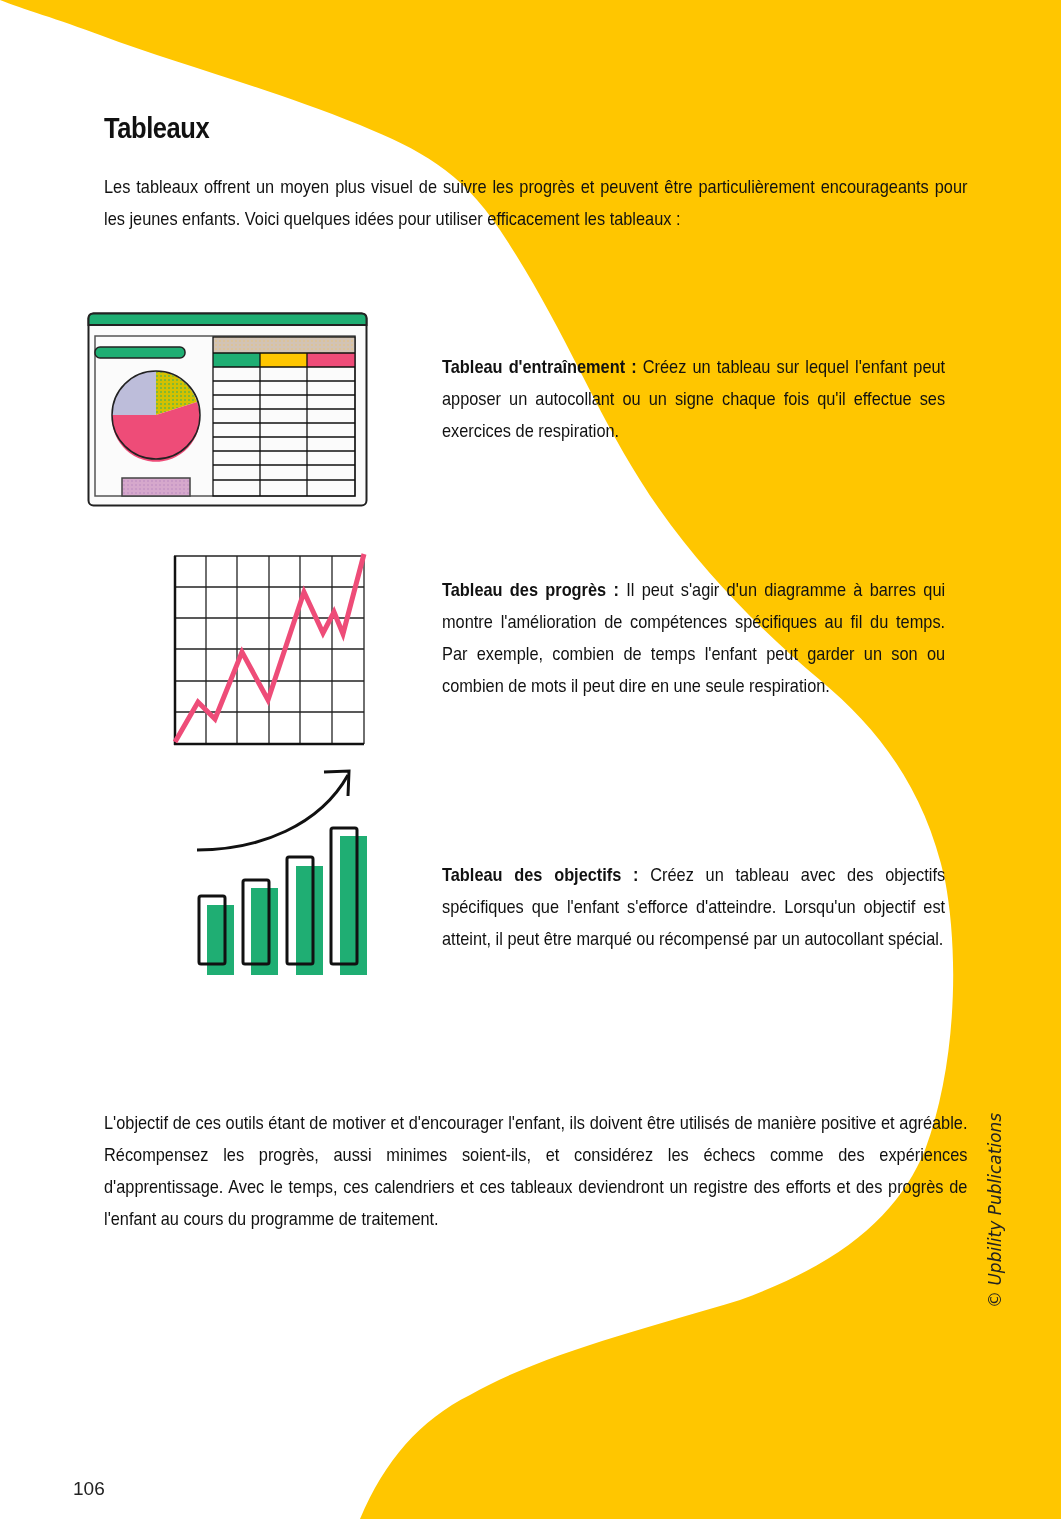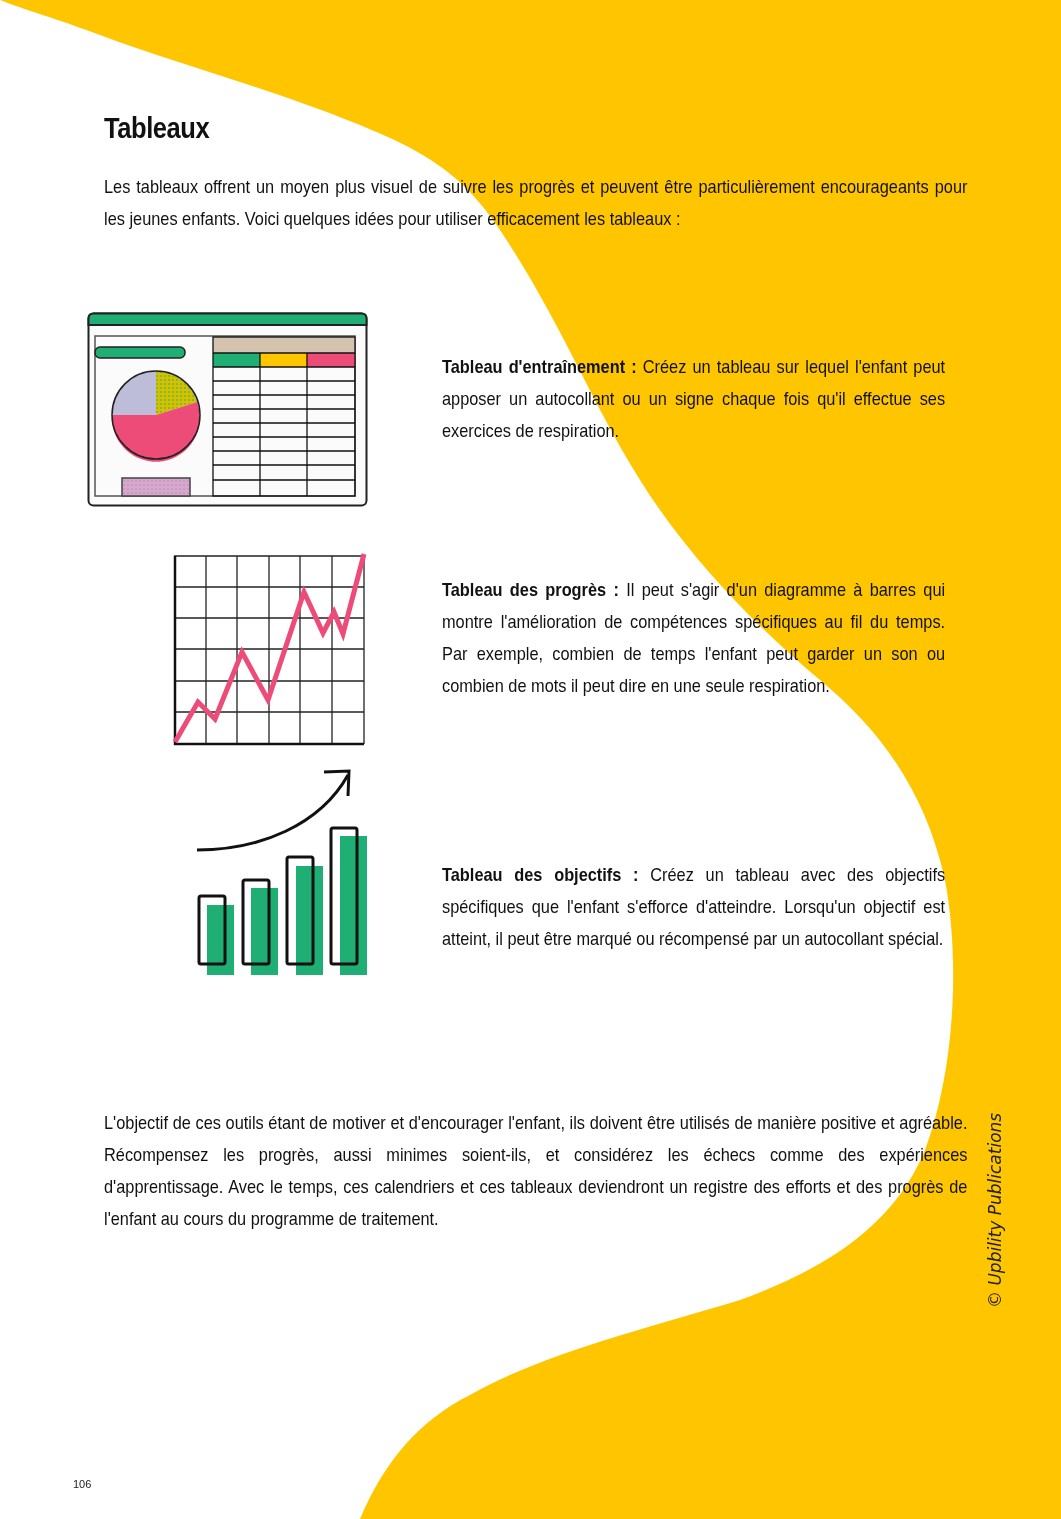--- a/index.html
+++ b/index.html
@@ -27,21 +27,21 @@
     .item1 { top: 351px; }
     .item2 { top: 574px; }
     .item3 { top: 859px; }
     .closing { left: 104px; top: 1107px; width: 1004px; }
     .copyright {
       left: 985px; top: 1308px;
       font-family: "DejaVu Sans", sans-serif; font-style: italic; font-size: 17px;
       transform: rotate(-90deg); transform-origin: left top;
       white-space: nowrap; color: #222;
     }
-    .page-number { left: 73px; top: 1478px; font-size: 11px; color: #222; }
+    .page-number { left: 73px; top: 1478px; font-size: 19px; color: #222; }
     svg.icon { position: absolute; z-index: 1; }
   </style>
 </head>
 <body>
 
 <svg class="bg-shape" viewBox="0 0 1061 1519" xmlns="http://www.w3.org/2000/svg">
   <path d="M0,0 L1061,0 L1061,1519 L360,1519
            C385,1460 420,1420 470,1395
            C540,1355 640,1330 740,1300
            C850,1260 900,1210 925,1150

